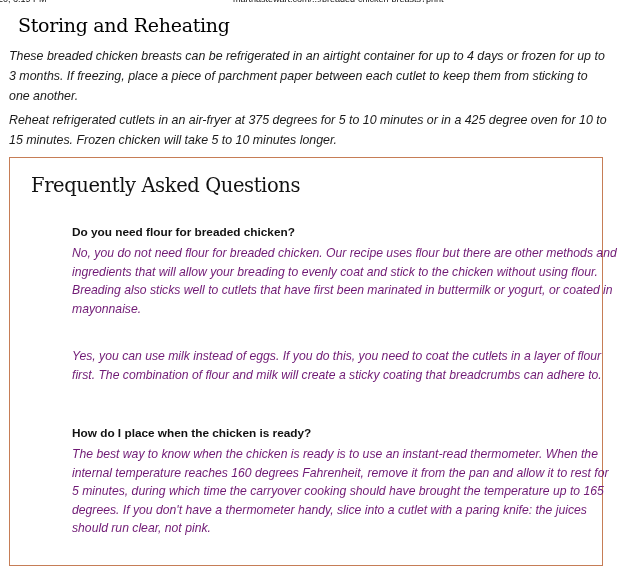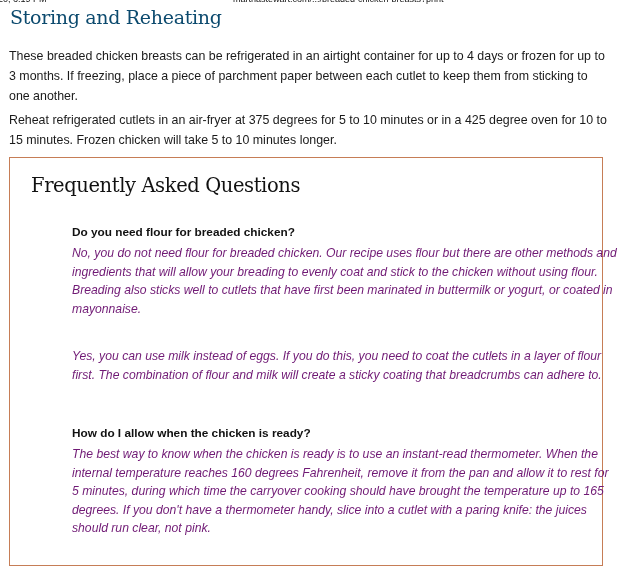--- a/index.html
+++ b/index.html
@@ -33,35 +33,36 @@
     }
     .print-url {
       position: absolute;
       left: 233px;
       top: 0;
     }
     .section-title {
       position: absolute;
       left: 10px;
       top: 6px;
-      margin: 0;
+      margin: 8px;
       font-family: "DejaVu Serif", "Liberation Serif", serif;
       font-weight: normal;
       font-size: 19px;
       letter-spacing: -0.3px;
-      color: #0c4a6e;
+      color: #000000;
     }
     .para {
       position: absolute;
       left: 9px;
       width: 598px;
       margin: 0;
       font-size: 12.4px;
       line-height: 20px;
       color: #1a1a1a;
+      font-style: italic;
     }
     .para-1 { top: 46px; }
     .para-2 { top: 110px; }
 
     .faq-box {
       position: absolute;
       left: 9px;
       top: 157px;
       width: 594px;
       height: 409px;
@@ -122,16 +123,16 @@
   <div class="faq-item faq-item-1">
     <p class="faq-q">Do you need flour for breaded chicken?</p>
     <p class="faq-a">No, you do not need flour for breaded chicken. Our recipe uses flour but there are other methods and ingredients that will allow your breading to evenly coat and stick to the chicken without using flour. Breading also sticks well to cutlets that have first been marinated in buttermilk or yogurt, or coated in mayonnaise.</p>
   </div>
 
   <div class="faq-item faq-item-2">
     <p class="faq-a">Yes, you can use milk instead of eggs. If you do this, you need to coat the cutlets in a layer of flour first. The combination of flour and milk will create a sticky coating that breadcrumbs can adhere to.</p>
   </div>
 
   <div class="faq-item faq-item-3">
-    <p class="faq-q">How do I allow when the chicken is ready?</p>
+    <p class="faq-q">How do I place when the chicken is ready?</p>
     <p class="faq-a">The best way to know when the chicken is ready is to use an instant-read thermometer. When the internal temperature reaches 160 degrees Fahrenheit, remove it from the pan and allow it to rest for 5 minutes, during which time the carryover cooking should have brought the temperature up to 165 degrees. If you don't have a thermometer handy, slice into a cutlet with a paring knife: the juices should run clear, not pink.</p>
   </div>
 </section>
 
 </body></html>

